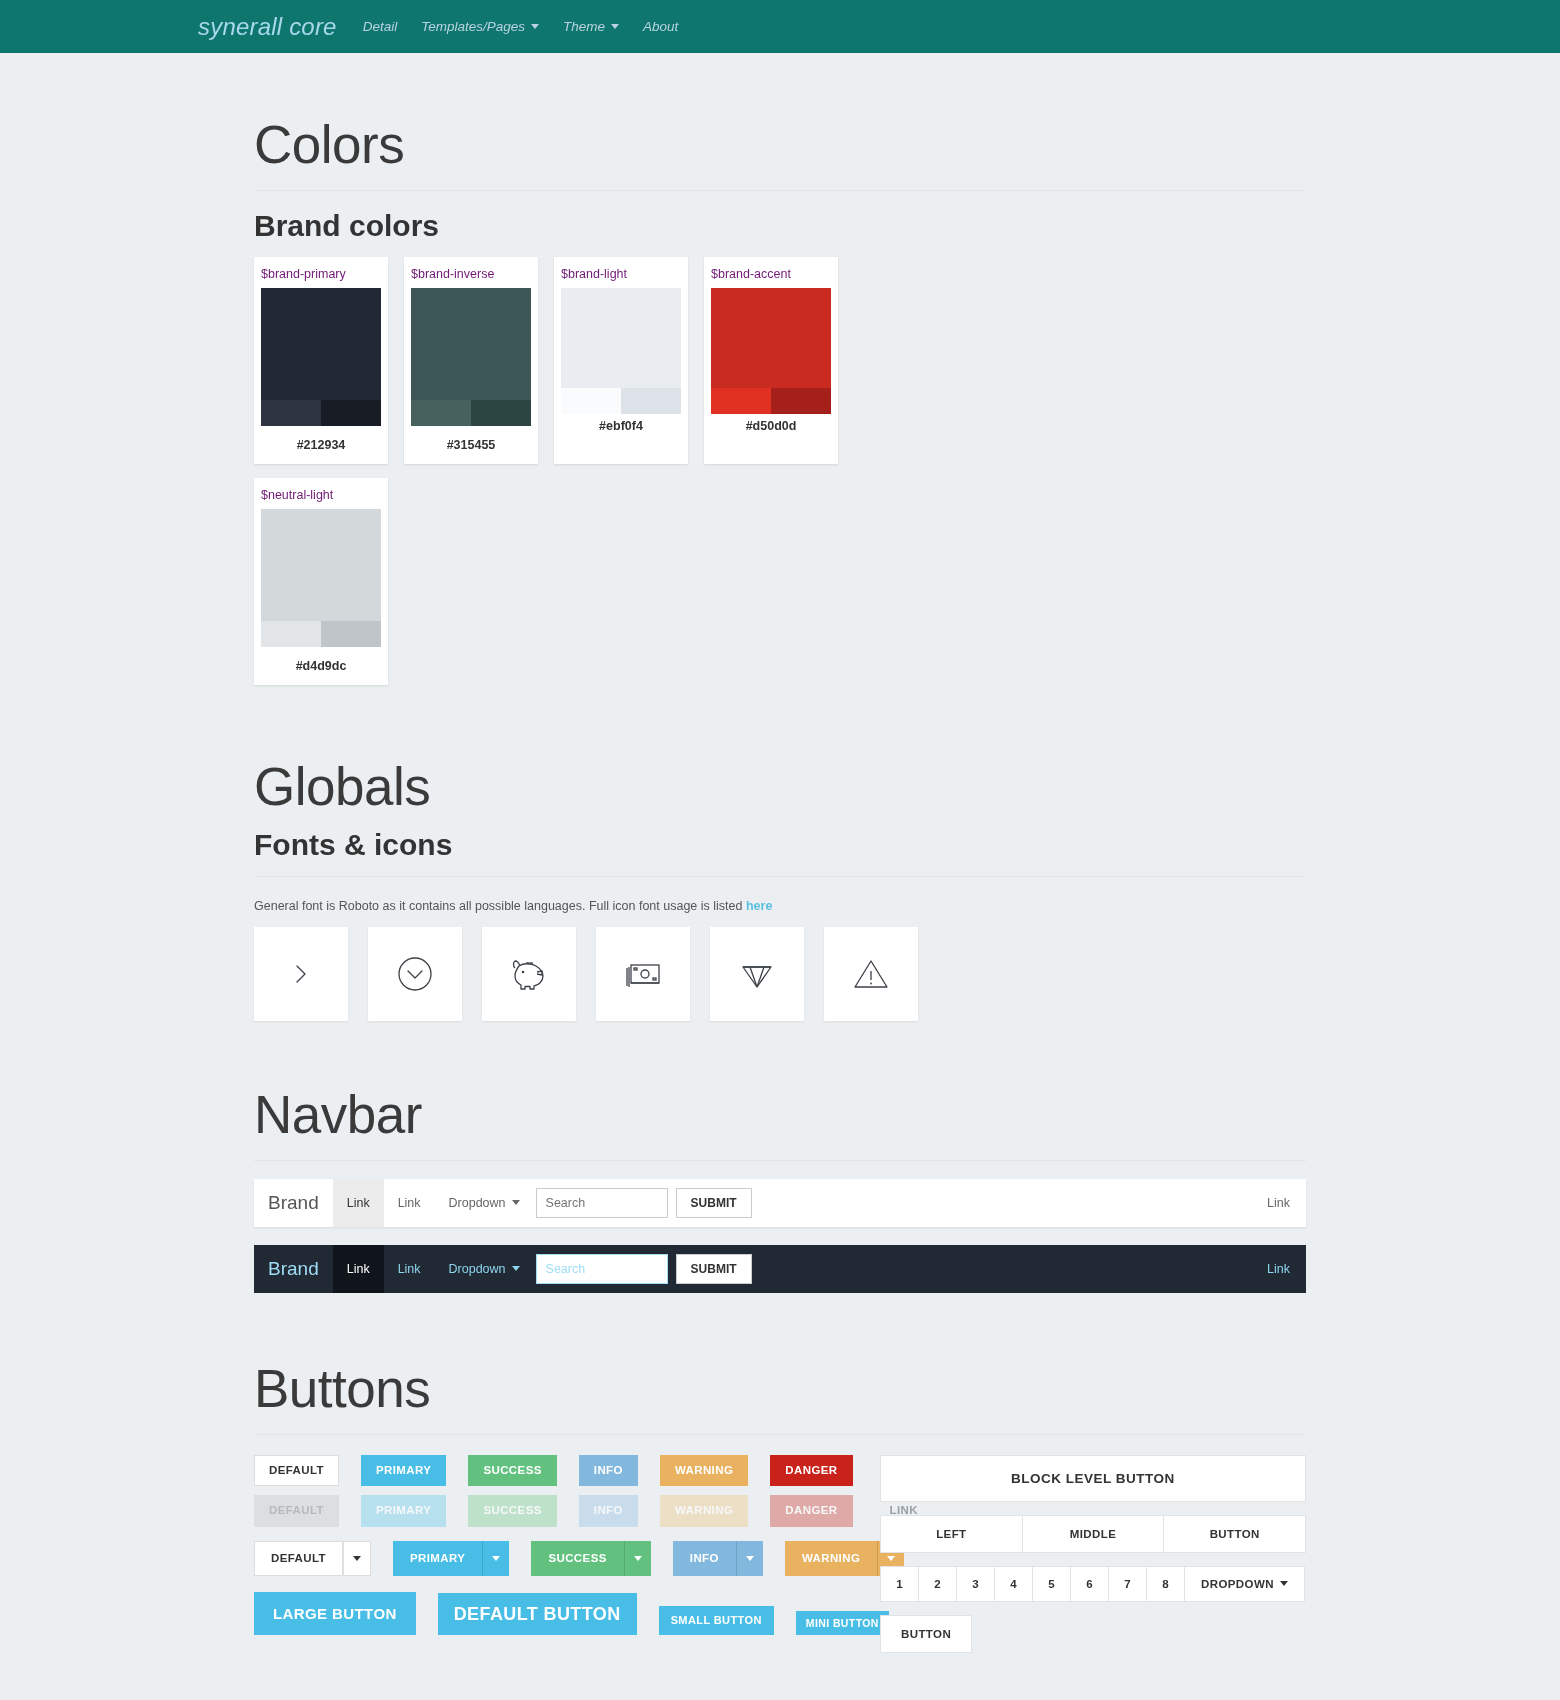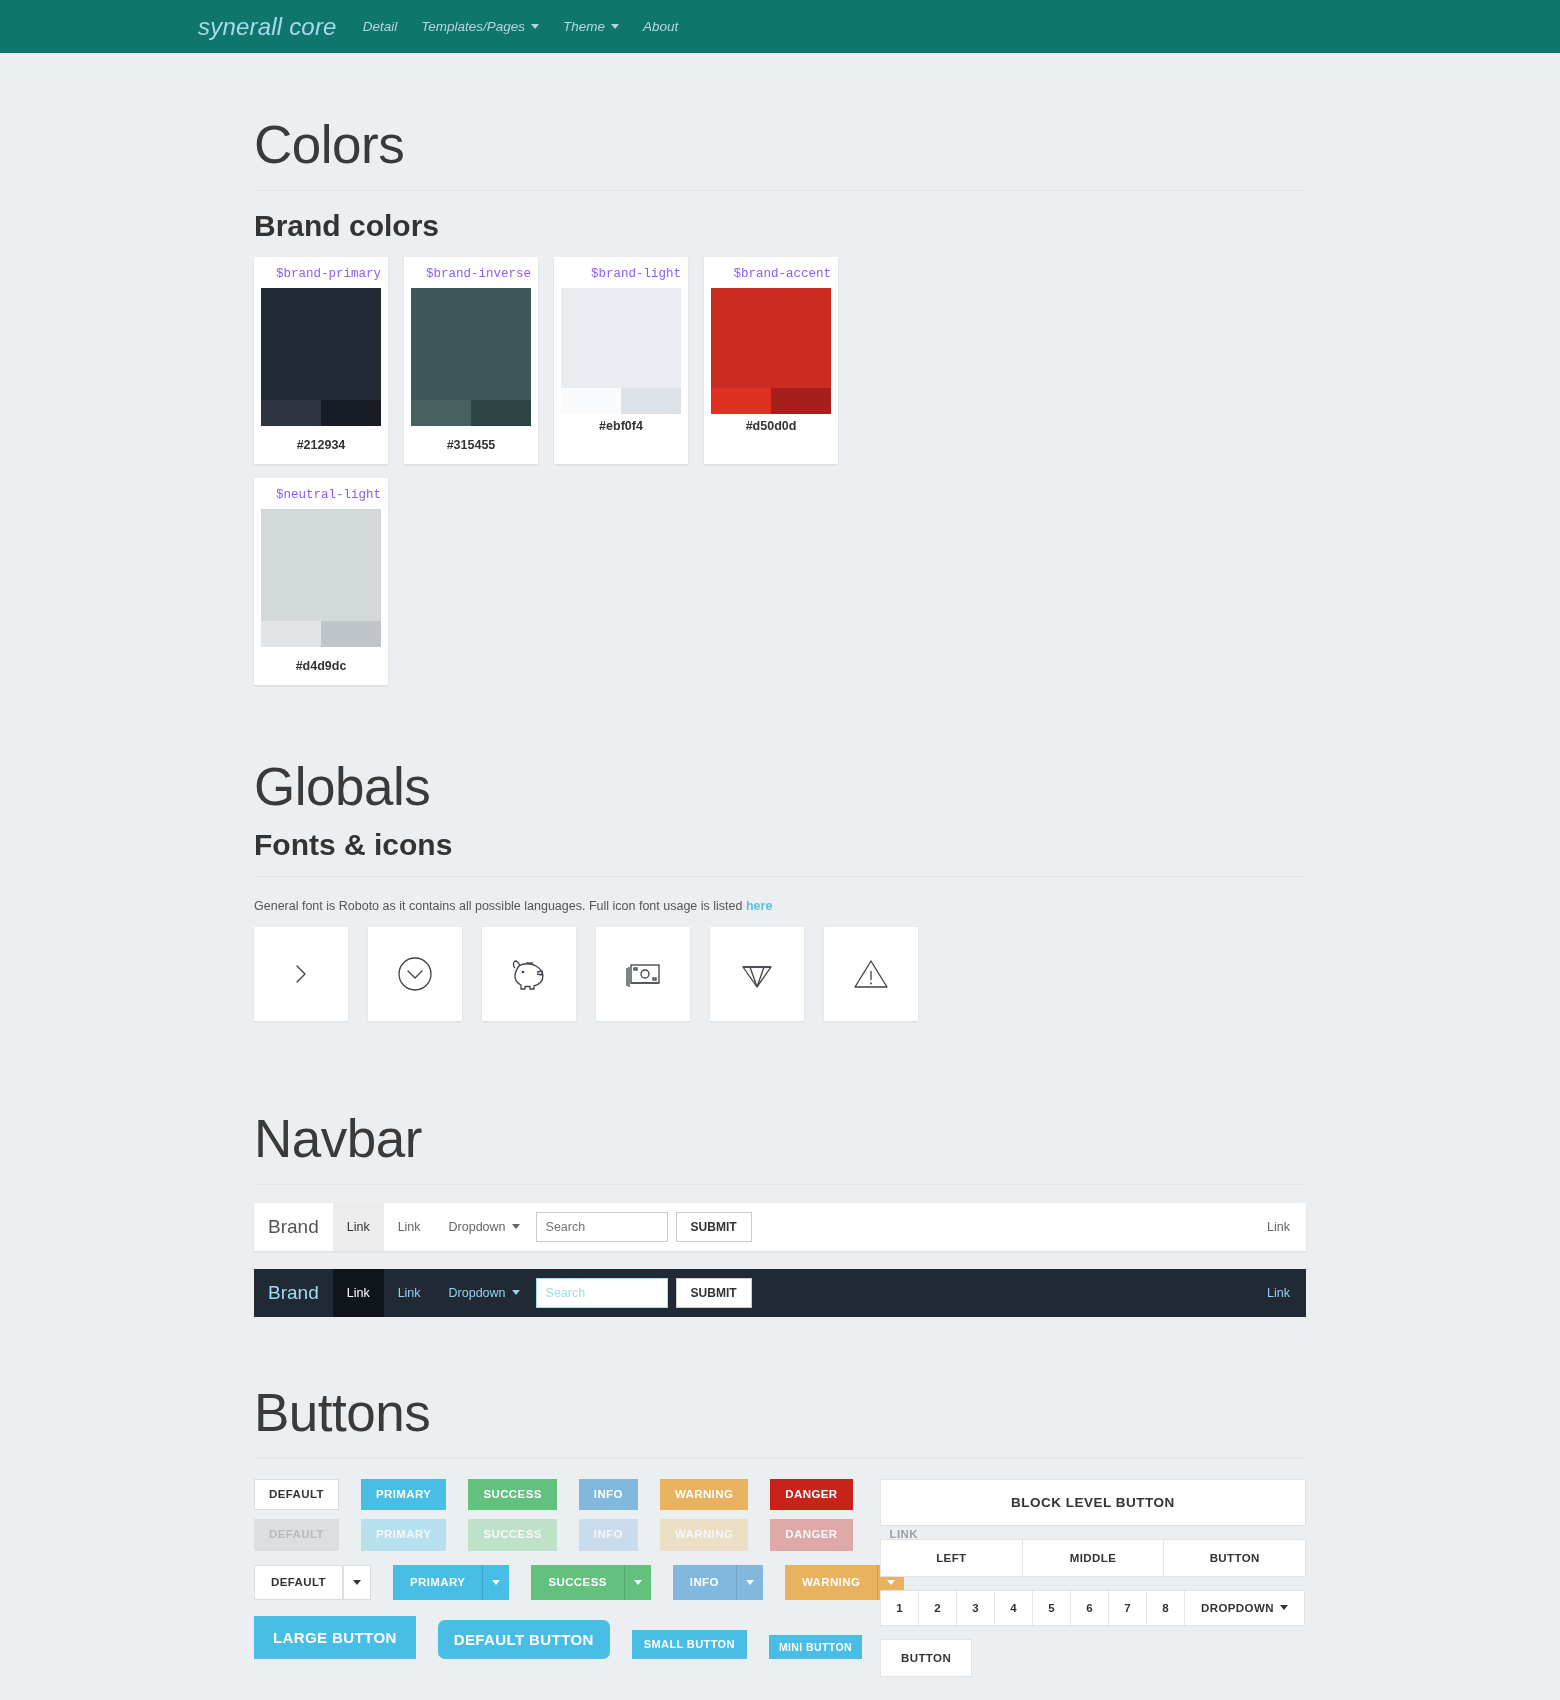--- a/index.html
+++ b/index.html
@@ -48,22 +48,22 @@
   .rule { border:0; border-top:1px solid #e1e5e8; margin:14px 0 0 0; }
 
   
   .swatch-row { display:flex; gap:16px; margin-top:14px; }
   .swatch {
     width:134px; background:#fff;
     box-shadow:0 1px 2px rgba(0,0,0,.10);
     padding:8px 7px 0 7px;
   }
   .swatch-name {
-    font-size:12.5px; color:#8b5cf6; text-align:right;
-    padding:2px 0 7px 0; white-space:nowrap;font-family:Liberation Mono, monospace;
+    font-size:12.5px; color:#701a75; text-align:left;
+    padding:2px 0 7px 0; white-space:nowrap;
   }
   .swatch-block { width:120px; height:112px; position:relative; }
   .swatch-variants { display:flex; width:120px; height:26px; }
   .swatch-variants div { flex:1; }
   .swatch-hex {
     font-size:12.5px; font-weight:700; color:#333;
     text-align:center; padding:12px 0 12px 0;
   }
   .swatch.short .swatch-hex { padding:5px 0 14px 0; }
 
@@ -134,21 +134,21 @@
   .split { display:flex; align-items:stretch; }
   .split .btn { padding:11px 16px; }
   .split .split-toggle {
     padding:11px 9px; border-left:1px solid rgba(0,0,0,.12);
     display:flex; align-items:center;
   }
   .split.default-split .btn { border-color:#ddd; }
   .split.default-split .split-toggle { background:#fff; border:1px solid #ddd; border-left:1px solid #e2e2e2; }
 
   .btn.lg { font-size:15px; padding:13px 18px; }
-  .btn.md { font-size:15px; padding:11px 15px;border-radius:7px; }
+  .btn.md { font-size:18px; padding:11px 15px; }
   .btn.sm { font-size:11px; padding:8px 11px; }
   .btn.xs { font-size:10.5px; padding:6px 9px; }
 
   .btn-block {
     display:block; width:100%; text-align:center;
     background:#fff; color:#333; border:1px solid #e3e3e3;
     font-size:13.5px; font-weight:700; letter-spacing:.5px;
     padding:15px 0; cursor:pointer; margin-bottom:13px;
     font-family:"Liberation Sans", sans-serif;
   }
@@ -322,21 +322,21 @@
     </div>
     <div class="icon-tile">
       <svg width="40" height="38" viewBox="0 0 40 38">
         <path d="M20 6 L36 32 L4 32 Z" stroke-linejoin="round"></path>
         <line x1="20" y1="16" x2="20" y2="25"></line>
         <circle cx="20" cy="28.5" r="0.9" fill="#3c4147" stroke="none"></circle>
       </svg>
     </div>
   </div>
 
-  <h1 class="section" style="margin-top:88px">Navbar</h1>
+  <h1 class="section" style="margin-top:64px">Navbar</h1>
   <hr class="rule">
 
   <div class="nav-demo light">
     <div class="nav-brand">Brand</div>
     <div class="nav-item active">
       <span>Link</span>
     </div>
     <div class="nav-item">
       <span>Link</span>
     </div>

